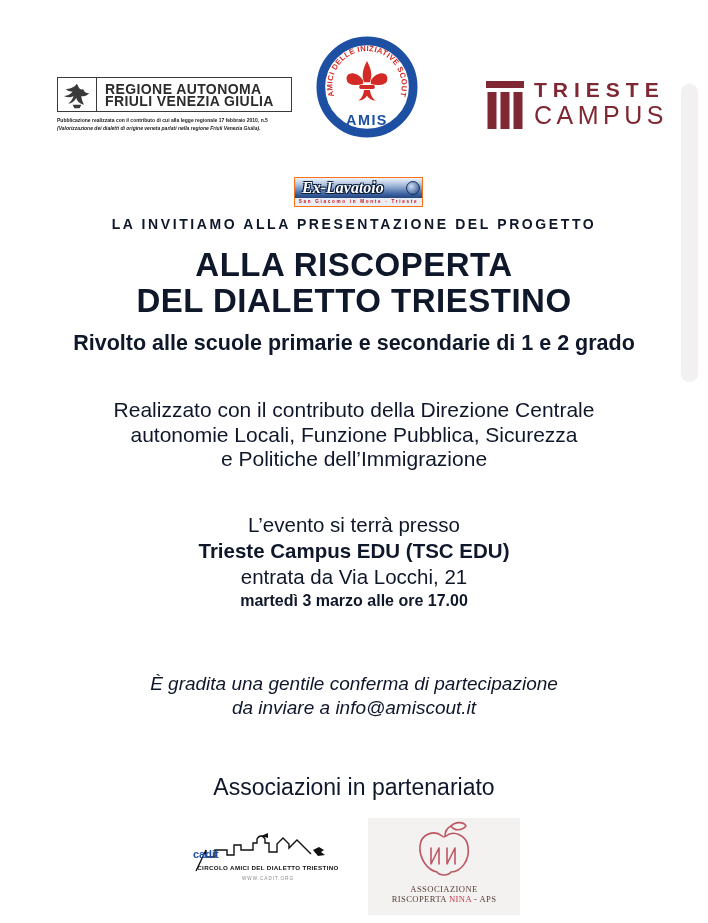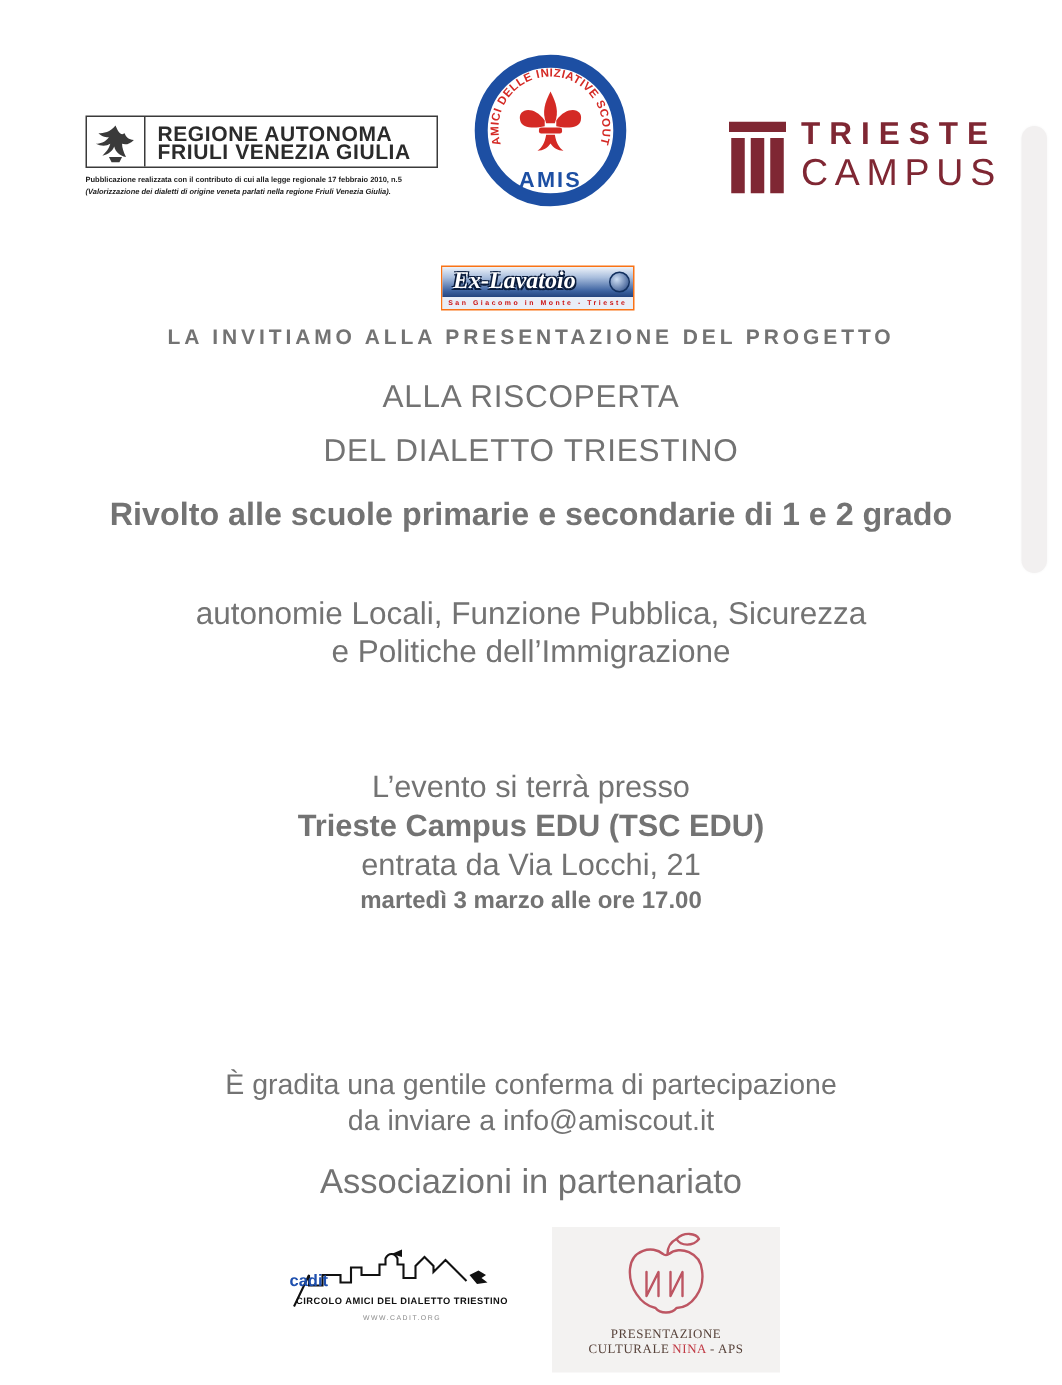--- a/index.html
+++ b/index.html
@@ -32,29 +32,29 @@
   .exlav-sub{height:8px;background:#e9eef7;color:#cc1111;font-size:4.6px;font-weight:bold;
       letter-spacing:1.7px;line-height:8px;text-align:center;}
 
   .tc{position:absolute;left:486px;top:79px;display:flex;}
   .tc-icon{width:38px;height:48px;margin-top:2px;}
   .tc-text{margin-left:10px;color:#7f2733;}
   .tc1{font-size:21px;font-weight:bold;letter-spacing:6px;line-height:22px;}
   .tc2{font-size:25px;font-weight:normal;letter-spacing:4.5px;line-height:26px;margin-top:1px;}
 
   
-  .cline{position:absolute;left:0;width:708px;text-align:center;color:#737373;}
+  .cline{position:absolute;left:0;width:708px;text-align:center;color:#0f172a;}
   .kicker{top:216px;font-size:14px;font-weight:bold;letter-spacing:2.6px;}
-  .title{top:247px;font-size:21px;font-weight:normal;line-height:36px;letter-spacing:0.5px;}
+  .title{top:247px;font-size:33px;font-weight:bold;line-height:36px;letter-spacing:0.5px;}
   .subtitle{top:331px;font-size:21.5px;font-weight:bold;}
   .funding{top:398px;font-size:21px;line-height:24.5px;}
   .venue{top:512px;font-size:20.5px;line-height:26px;}
   .venue-name{font-weight:bold;}
   .datetime{top:592px;font-size:16px;font-weight:bold;}
-  .rsvp{top:712px;font-size:19px;line-height:24px;}
+  .rsvp{top:672px;font-size:19px;font-style:italic;line-height:24px;}
   .partners{top:774px;font-size:23px;}
 
   
   .cadit{position:absolute;left:193px;top:830px;width:152px;height:58px;}
   .cadit-skyline{position:absolute;left:0;top:0;width:150px;height:42px;}
   .cadit-name{position:absolute;left:0;top:18px;width:150px;
       font-size:11px;font-weight:bold;color:#1e4fae;}
   .cadit-sub{position:absolute;left:0;top:34px;width:150px;text-align:center;
       font-size:6.2px;font-weight:bold;letter-spacing:0.35px;color:#111;}
   .cadit-url{position:absolute;left:0;top:46px;width:150px;text-align:center;
@@ -138,20 +138,21 @@
   <div class="cline kicker">LA INVITIAMO ALLA PRESENTAZIONE DEL PROGETTO</div>
 
   <div class="cline title">
     <div>ALLA RISCOPERTA</div>
     <div>DEL DIALETTO TRIESTINO</div>
   </div>
 
   <div class="cline subtitle">Rivolto alle scuole primarie e secondarie di 1 e 2 grado</div>
 
   <div class="cline funding">
+    <div>Realizzato con il contributo della Direzione Centrale</div>
     <div>autonomie Locali, Funzione Pubblica, Sicurezza</div>
     <div>e Politiche dell’Immigrazione</div>
   </div>
 
   <div class="cline venue">
     <div>L’evento si terrà presso</div>
     <div class="venue-name">Trieste Campus EDU (TSC EDU)</div>
     <div>entrata da Via Locchi, 21</div>
   </div>
 
@@ -179,19 +180,19 @@
     <svg class="nina-apple" viewBox="0 0 70 62">
       <g fill="none" stroke="#bd5663" stroke-width="1.6" stroke-linecap="round" stroke-linejoin="round">
         <path d="M36 16 C36 11 38 8 42 6"></path>
         <path d="M42 6 C47 1 55 2 57 6 C53 11 45 11 42 6 Z"></path>
         <path d="M33 16 C26 10 12 13 11 26 C10 38 18 50 28 52 C31 56 39 56 42 52 C52 52 61 40 59 27 C58 15 44 10 37 16 C36 17 34 17 33 16 Z"></path>
         <path d="M22 28 L22 44 L30 28 L30 44"></path>
         <path d="M38 28 L38 44 L46 28 L46 44"></path>
       </g>
     </svg>
     <div class="nina-text">
-      <span>PRESENTAZIONE CULTURALE</span><span class="nina-red">NINA</span><span>- APS</span>
+      <span>ASSOCIAZIONE RISCOPERTA</span><span class="nina-red">NINA</span><span>- APS</span>
     </div>
   </div>
 
   <div class="scroll-thumb"></div>
 
 </div>
 
 </body></html>

